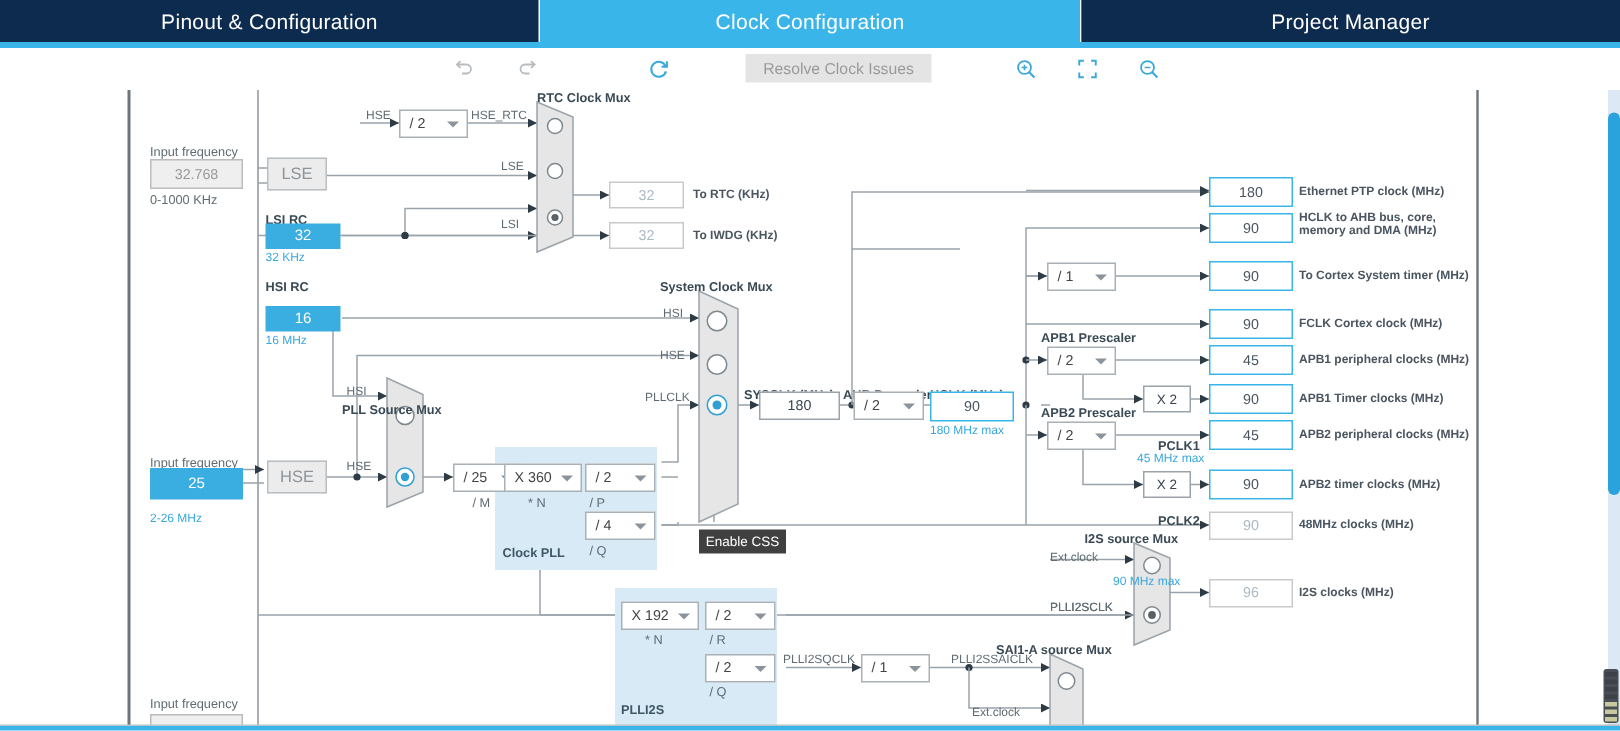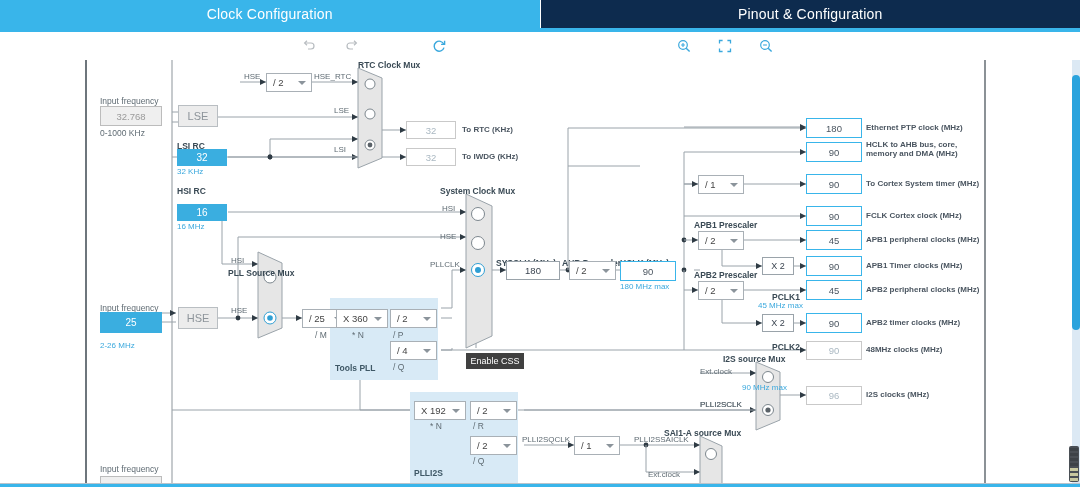--- a/index.html
+++ b/index.html
@@ -113,22 +113,23 @@
   #corner-chip i { display:block; height:3px; margin:2px 1px; background:#c9c9a0; }
   #corner-chip i:nth-child(-n+4){ background:#3d4247; }
 
   #bottombar { position: absolute; left: 0; bottom: 0; width: 1080px; height: 3px; background: #39b5ea; }
   #bottomline { position: absolute; left: 0; bottom: 3px; width: 1080px; height: 1px; background: #b9c3cb; }
 </style>
 </head>
 <body>
 
 <div id="tabbar">
+  <div class="tab">Pinout &amp; Configuration</div>
   <div class="tab active">Clock Configuration</div>
-  <div class="tab">Pinout &amp; Configuration</div>
+  <div class="tab">Project Manager</div>
 </div>
 <div id="tabunderline"></div>
 
 <div id="toolbar">
   <div class="tb tbicon" style="left:298px">
     <svg width="14" height="14" viewBox="0 0 14 14">
         <path d="M3 4h6a3 3 0 0 1 0 6H6" fill="none" stroke="#b7bcc0" stroke-width="1.2"></path>
         <path d="M5 1.8 2.6 4 5 6.2" fill="none" stroke="#b7bcc0" stroke-width="1.2"></path>
       </svg>
   </div>
@@ -137,20 +138,21 @@
         <path d="M11 4H5a3 3 0 0 0 0 6h3" fill="none" stroke="#b7bcc0" stroke-width="1.2"></path>
         <path d="M9 1.8 11.4 4 9 6.2" fill="none" stroke="#b7bcc0" stroke-width="1.2"></path>
       </svg>
   </div>
   <div class="tb tbicon" style="left:428px">
     <svg width="15" height="15" viewBox="0 0 15 15">
         <path d="M11.8 5.2A5 5 0 1 0 12 8.6" fill="none" stroke="#3aa8dd" stroke-width="1.4"></path>
         <path d="M12.6 1.8v3.6H9.1" fill="none" stroke="#3aa8dd" stroke-width="1.4"></path>
       </svg>
   </div>
+  <button id="btn-resolve">Resolve Clock Issues</button>
   <div class="tb tbicon" style="left:673px">
     <svg width="14" height="14" viewBox="0 0 14 14">
         <circle cx="6" cy="6" r="4.3" fill="none" stroke="#3aa8dd" stroke-width="1.2"></circle>
         <path d="M9.2 9.2 12.6 12.6" stroke="#3aa8dd" stroke-width="1.4"></path>
         <path d="M4.1 6h3.8M6 4.1v3.8" stroke="#3aa8dd" stroke-width="1.1"></path>
       </svg>
   </div>
   <div class="tb tbicon" style="left:714px">
     <svg width="14" height="14" viewBox="0 0 14 14">
         <path d="M1.5 4.6V1.5h3.1M9.4 1.5h3.1v3.1M12.5 9.4v3.1H9.4M4.6 12.5H1.5V9.4" fill="none" stroke="#3aa8dd" stroke-width="1.3"></path>
@@ -363,21 +365,21 @@
   <div class="dd" style="left:390px; top:249px; width:47px; height:19px;">
     <span>/ 2</span>
       <i class="cv"></i>
   </div>
   <div class="abs lbl" style="left:393px; top:270px;">/ P</div>
   <div class="dd" style="left:390px; top:281px; width:47px; height:19px;">
     <span>/ 4</span>
       <i class="cv"></i>
   </div>
   <div class="abs lbl" style="left:393px; top:302px;">/ Q</div>
-  <div class="abs lbl-grp" style="left:335px; top:303px;">Tools PLL</div>
+  <div class="abs lbl-grp" style="left:335px; top:303px;">Clock PLL</div>
 
   <div class="abs lbl-b" style="left:440px; top:126px;">System Clock Mux</div>
   <div class="abs lbl-sig" style="left:442px; top:144px;">HSI</div>
   <div class="abs lbl-sig" style="left:440px; top:172px;">HSE</div>
   <div class="abs lbl-sig" style="left:430px; top:200px;">PLLCLK</div>
   <div id="enable-css" style="left:466px; top:293px; width:58px; height:16px;">Enable CSS</div>
 
   <div class="abs lbl-b" style="left:496px; top:198px;">SYSCLK (MHz)</div>
   <div class="vbox white" style="left:506px; top:201px; width:54px; height:19px;">180</div>
   <div class="abs lbl-b" style="left:562px; top:198px;">AHB Prescaler</div>

